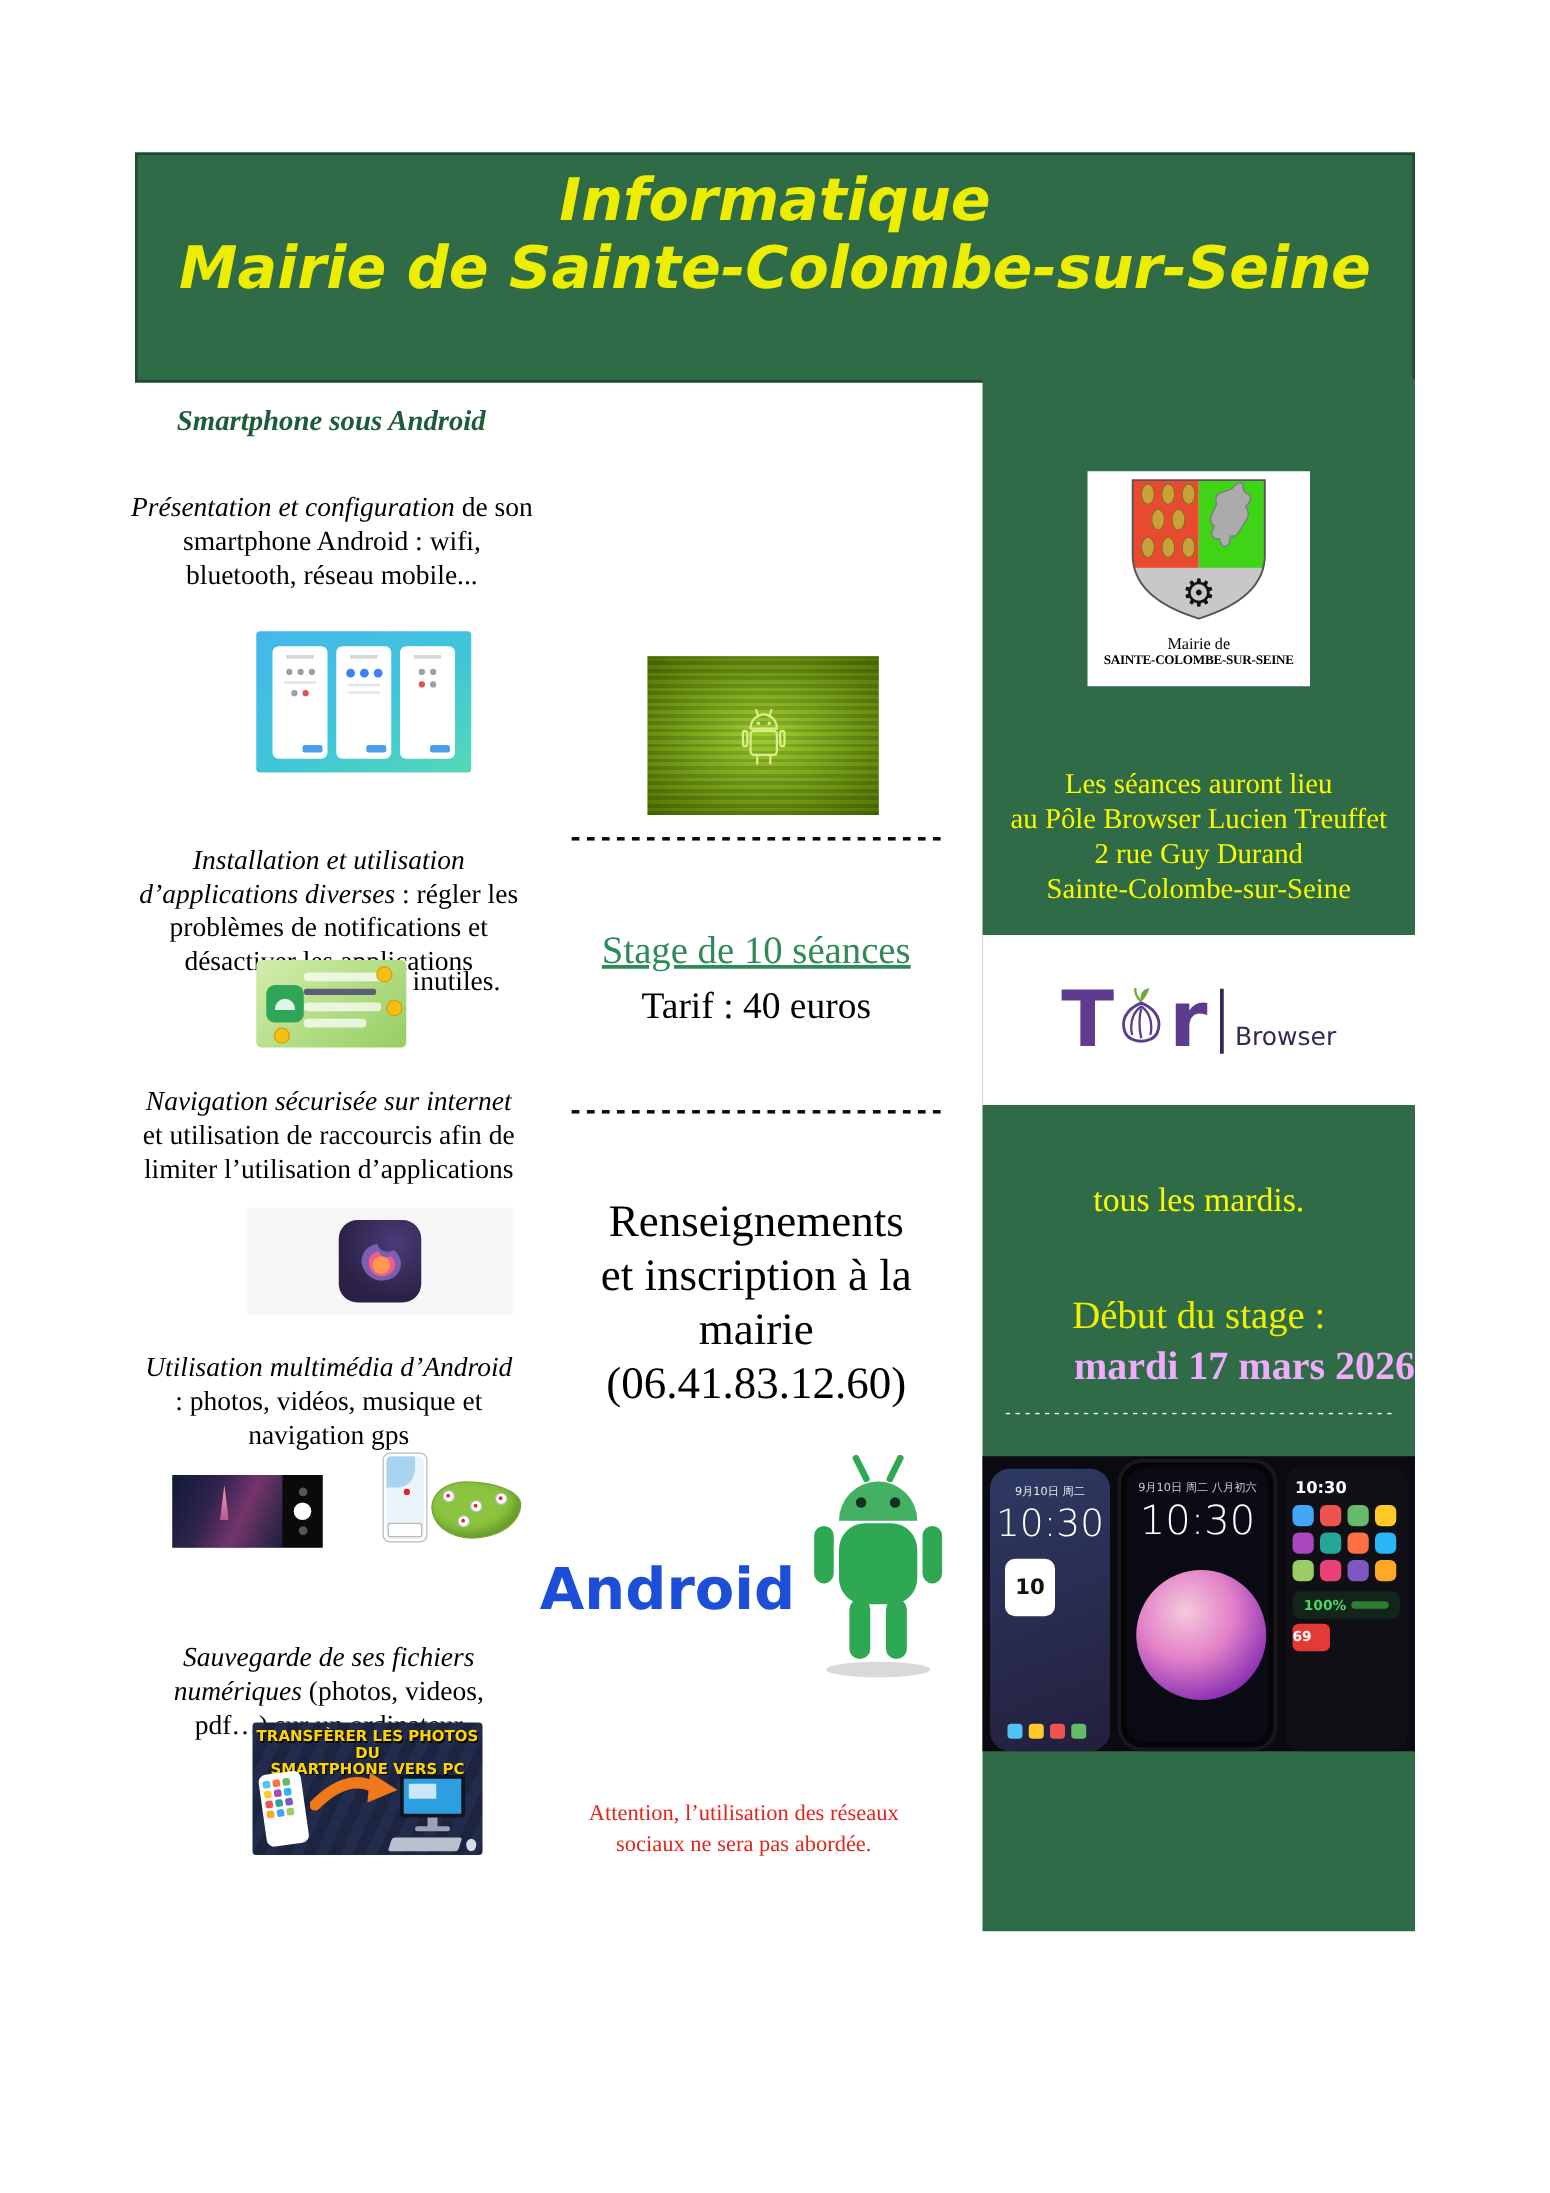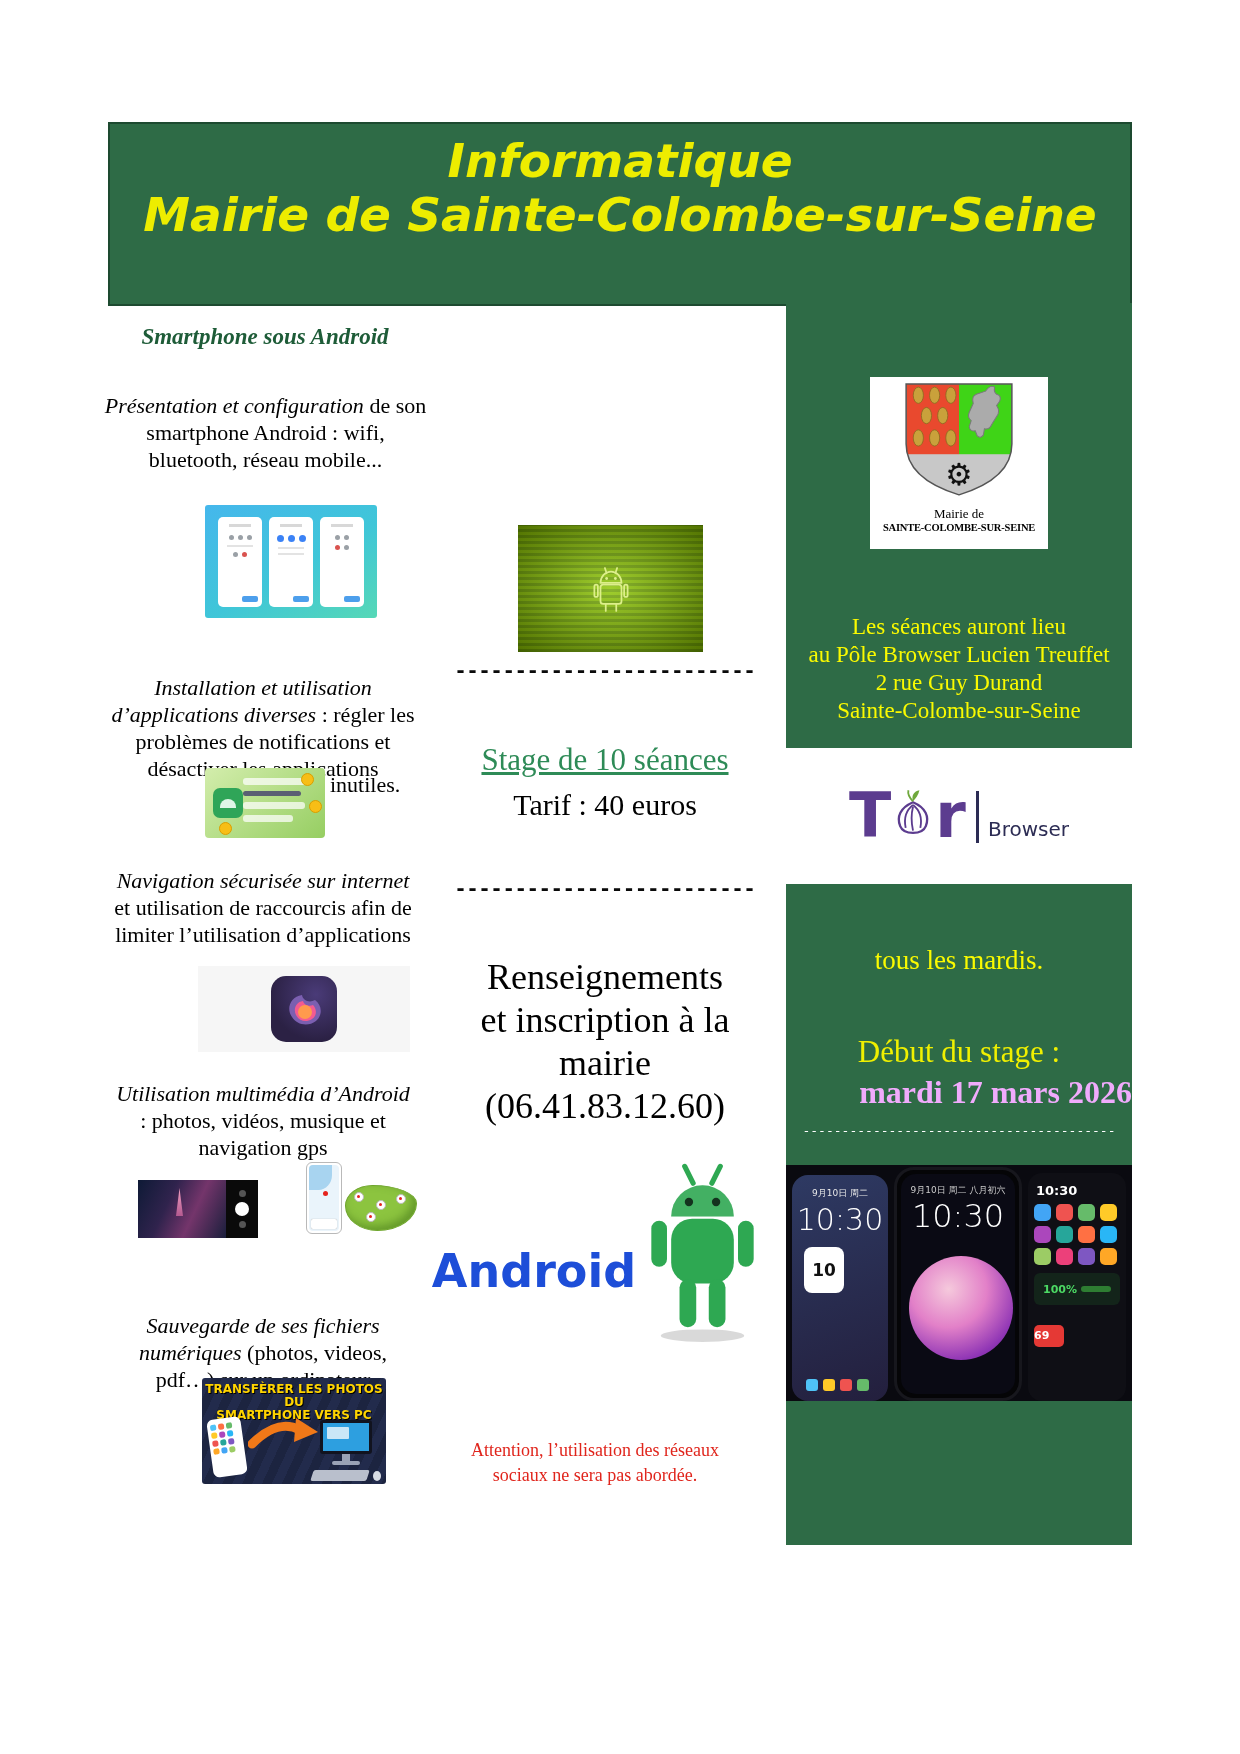--- a/index.html
+++ b/index.html
@@ -149,22 +149,22 @@
      background:#0A0A14;overflow:hidden;text-align:center;}
   #ph-mid .pdate{font-size:9px;color:#cccccc;margin-top:10px;}
   #ph-mid .ptime{font-size:32px;font-weight:300;}
   #ph-mid .bubble{position:absolute;left:8px;top:82px;width:104px;height:104px;border-radius:50%;
      background:radial-gradient(circle at 38% 32%,#F5C9DC 0%,#E280C8 40%,#8F35B5 75%,#5A1C86 100%);}
   #ph-right{left:242px;top:8px;width:98px;height:228px;border-radius:14px;background:#0F0F15;
      padding:8px 6px;z-index:2;}
   #ph-right .ptime{font-size:13px;font-weight:bold;margin:2px 0 6px 2px;}
   #ph-right .agrid{display:flex;flex-wrap:wrap;gap:5px;margin-bottom:8px;}
   #ph-right .agrid span{width:17px;height:17px;border-radius:5px;display:block;}
-  #ph-right .batt{height:32px;background:#13241A;border-radius:6px;display:flex;align-items:center;
-     justify-content:center;gap:4px;margin-bottom:20px;text-align:right;}
+  #ph-right .batt{height:22px;background:#13241A;border-radius:6px;display:flex;align-items:center;
+     justify-content:center;gap:4px;margin-bottom:4px;text-align:right;}
   #ph-right .batt b{color:#4CD964;font-size:11px;}
   #ph-right .bbar{width:30px;height:6px;border-radius:3px;background:#2E7D32;}
   #ph-right .badge{width:30px;height:22px;background:#E53935;border-radius:5px;color:#fff;
      font-size:11px;font-weight:bold;text-align:left;line-height:22px;}
 </style>
 </head>
 <body>
 
 <div id="page">
 

